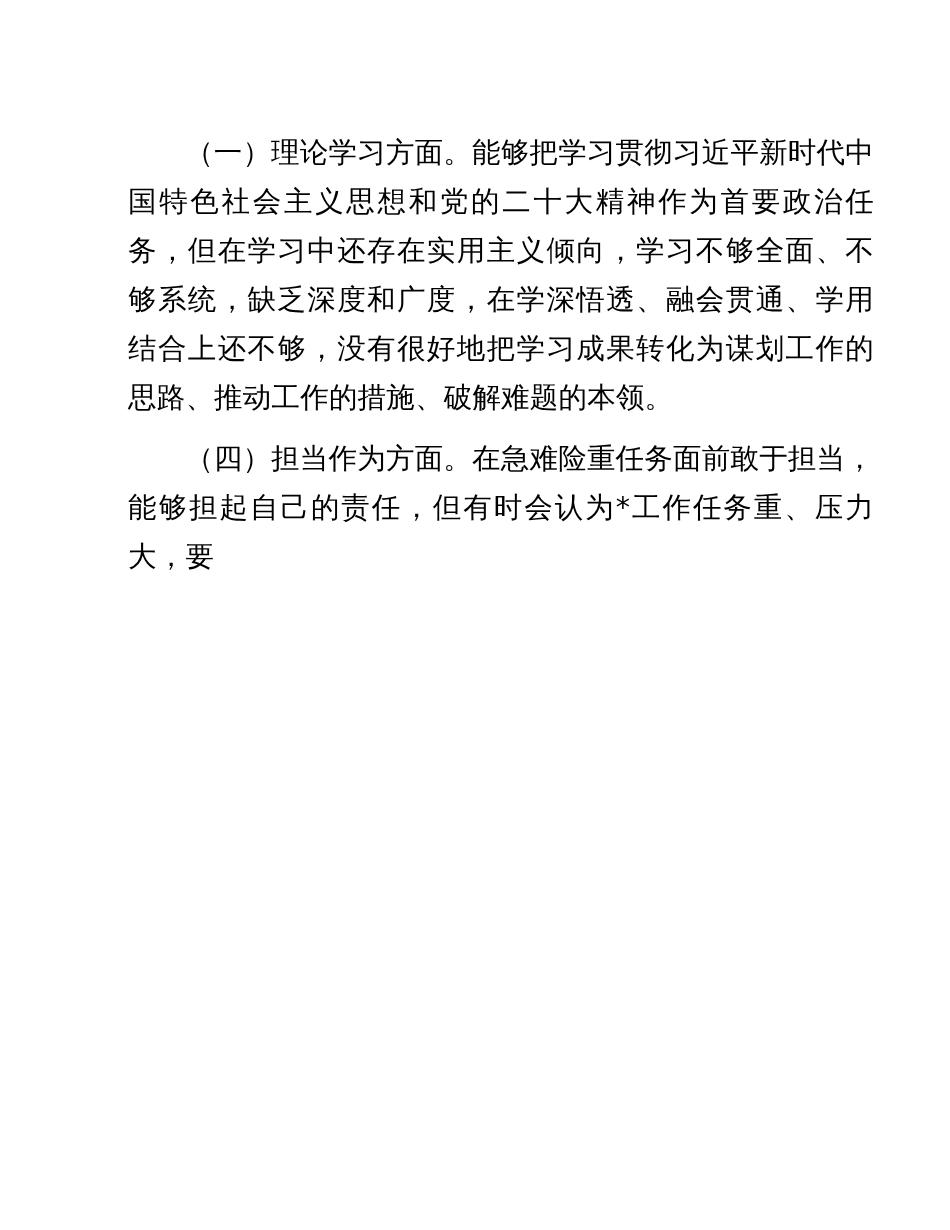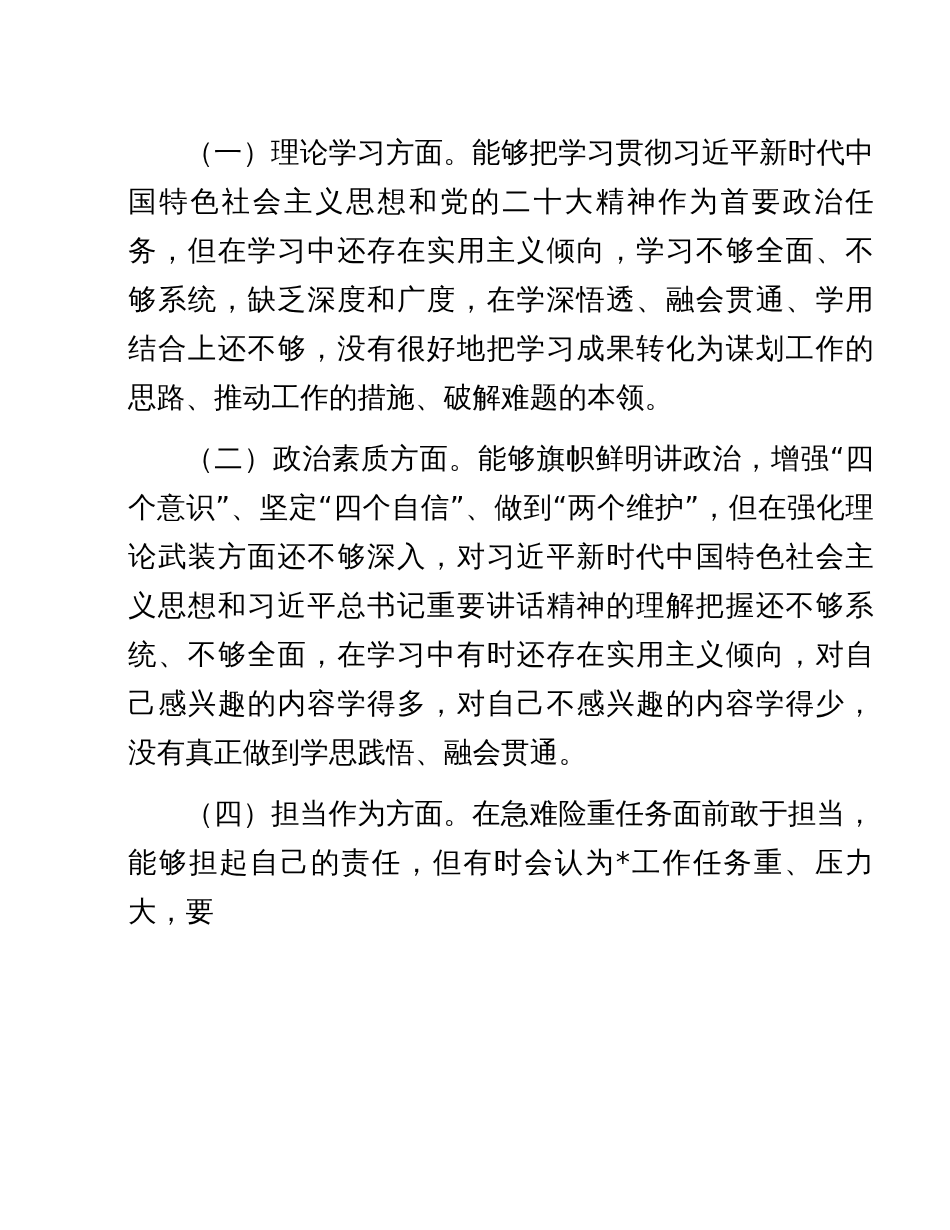--- a/index.html
+++ b/index.html
@@ -41,16 +41,15 @@
   .para:last-child {
     margin-bottom: 0;
   }
 </style>
 </head>
 <body>
 
 <div class="page">
   <div class="doc-body">
     <p class="para">（一）理论学习方面。能够把学习贯彻习近平新时代中国特色社会主义思想和党的二十大精神作为首要政治任务，但在学习中还存在实用主义倾向，学习不够全面、不够系统，缺乏深度和广度，在学深悟透、融会贯通、学用结合上还不够，没有很好地把学习成果转化为谋划工作的思路、推动工作的措施、破解难题的本领。</p>
-    <p class="para">（二）政治素质方面。能够旗帜鲜明讲政治，增强“四个意识”、坚定“四个自信”、做到“两个维护”，但在强化理论武装方面还不够深入，对习近平新时代中国特色社会主义思想和习近平总书记重要讲话精神的理解把握还不够系统、不够全面，在学习中有时还存在实用主义倾向，对自己感兴趣的内容学得多，对自己不感兴趣的内容学得少，没有真正做到学思践悟、融会贯通。</p>
     <p class="para">（四）担当作为方面。在急难险重任务面前敢于担当，能够担起自己的责任，但有时会认为*工作任务重、压力大，要</p>
   </div>
 </div>
 
 </body></html>

